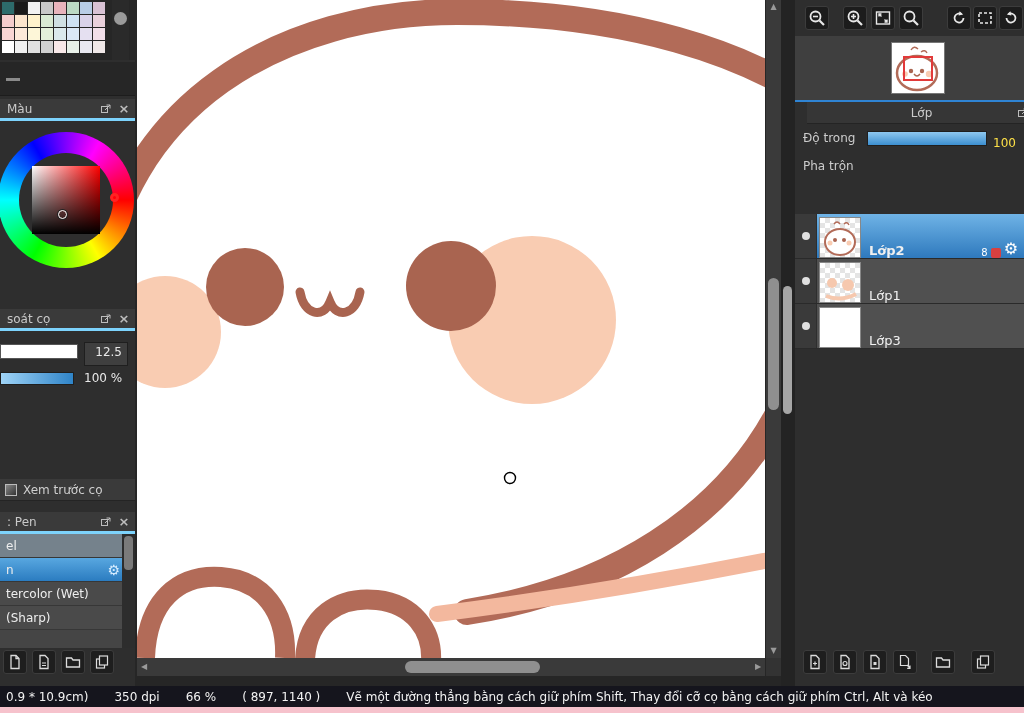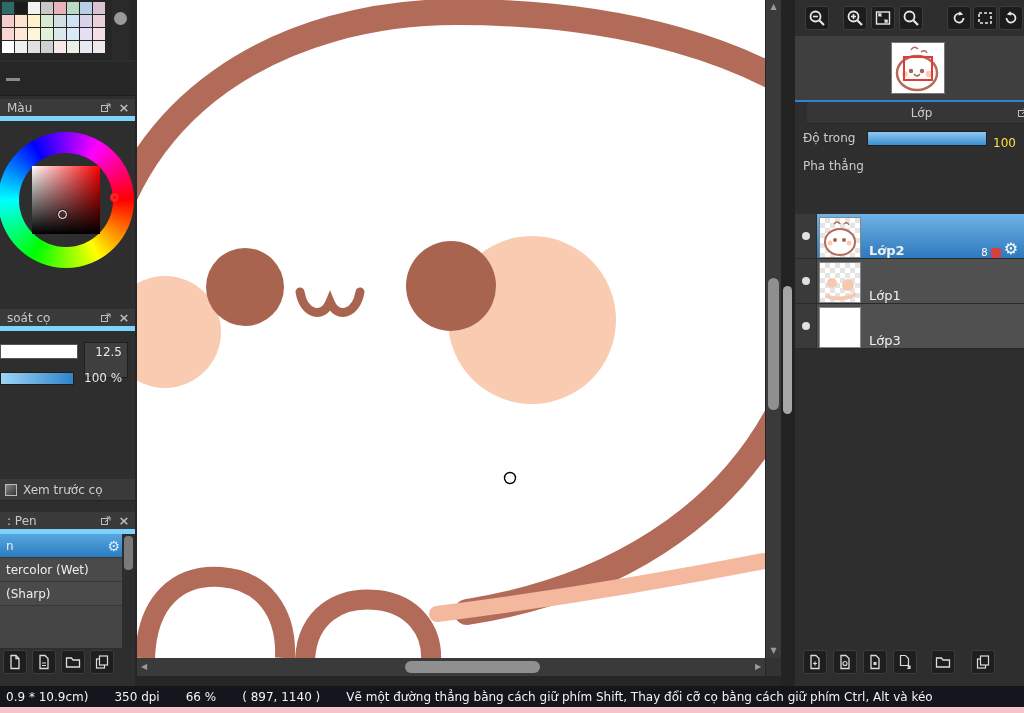--- a/index.html
+++ b/index.html
@@ -11,38 +11,38 @@
   .left-panel { position:absolute; left:0; top:0; width:135px; height:686px; background:#2e2e2e; }
   .swatch-area { position:absolute; left:0; top:0; width:135px; height:60px; background:#262626; }
   .swatches { position:absolute; left:2px; top:2px; width:106px; display:flex; flex-wrap:wrap; gap:1px; }
   .swatch { width:12px; height:12px; }
   .pal-scroll { position:absolute; right:6px; top:0; width:17px; height:60px; background:#2a2a2a; }
   .pal-knob { position:absolute; left:2px; top:12px; width:13px; height:13px; border-radius:50%; background:#9a9a9a; }
   .collapsed-bar { position:absolute; left:0; top:62px; width:135px; height:34px; background:#262626; border-bottom:1px solid #1d1d1d; }
   .collapsed-dash { position:absolute; left:6px; top:16px; width:14px; height:3px; background:#8a8a8a; }
 
   .ph { position:absolute; left:0; width:135px; height:22px; background:#3a3a3a; color:#c9c9c9;
-        font-size:12px; display:flex; align-items:center; padding:0 4px 0 7px; border-bottom:5px solid #7dd3fc; }
+        font-size:12px; display:flex; align-items:center; padding:0 4px 0 7px; border-bottom:3px solid #7dd3fc; }
   .ph-icons { margin-left:auto; display:flex; align-items:center; gap:4px; }
   .hdr-btn { width:14px; height:14px; display:flex; align-items:center; justify-content:center; color:#bdbdbd; }
   .close-x { font-size:13px; font-weight:bold; line-height:12px; }
 
   .wheel { position:absolute; left:-2px; top:132px; width:136px; height:136px; }
   .ring { position:absolute; inset:0; border-radius:50%;
           background:conic-gradient(from 90deg,#f00,#ff8000,#ff0,#80ff00,#0f0,#00ff80,#0ff,#0080ff,#00f,#8000ff,#f0f,#ff0080,#f00); }
   .ring::after { content:""; position:absolute; inset:21px; border-radius:50%; background:#2e2e2e; }
   .sv-square { position:absolute; left:34px; top:34px; width:68px; height:68px;
                background:linear-gradient(to bottom, rgba(0,0,0,0), #000), linear-gradient(to right, #fff, #f00); }
   .sv-marker { position:absolute; left:26px; top:44px; width:9px; height:9px; border:1.5px solid #fff;
                border-radius:50%; box-shadow:0 0 0 1px #222; }
   .hue-marker { position:absolute; left:112px; top:61px; width:9px; height:9px; border:3px solid #ff2222; border-radius:50%; }
 
   .size-row { position:absolute; left:0; top:342px; width:135px; height:20px; }
   .size-bar { position:absolute; left:0; top:2px; width:78px; height:15px; background:#fff; border:1px solid #555; }
-  .size-value { position:absolute; left:84px; top:0; width:44px; height:36px; background:#3f3f3f; border:1px solid #1f1f1f;
+  .size-value { position:absolute; left:84px; top:0; width:44px; height:24px; background:#3f3f3f; border:1px solid #1f1f1f;
                 color:#e8e8e8; font-size:12px; text-align:right; padding-right:5px; line-height:18px; }
   .op-row { position:absolute; left:0; top:370px; width:135px; height:18px; }
   .op-bar { position:absolute; left:0; top:2px; width:74px; height:13px; background:linear-gradient(to right,#9fd4f7,#2f84c8); border:1px solid #1f1f1f; }
   .op-value { position:absolute; left:84px; top:1px; color:#e8e8e8; font-size:12px; }
 
   .preview-btn { position:absolute; left:0; top:479px; width:135px; height:22px; background:#3a3a3a; color:#cfcfcf;
                  font-size:12px; display:flex; align-items:center; gap:6px; padding-left:5px; border-bottom:1px solid #242424; }
   .preview-ico { width:12px; height:12px; border:1px solid #bbb; background:linear-gradient(135deg,#888,#333); }
 
   .brush-list { position:absolute; left:0; top:534px; width:135px; height:114px; background:#454545; overflow:hidden; }
@@ -229,20 +229,23 @@
           <svg width="10" height="10" viewBox="0 0 10 10">
               <rect x="0.5" y="2.5" width="6" height="6" fill="none" stroke="#bdbdbd"></rect>
               <path d="M4 6 L9 1 M5.5 1 H9 V4.5" fill="none" stroke="#bdbdbd"></path>
             </svg>
         </span>
         <span class="hdr-btn close-x">×</span>
       </span>
     </div>
 
     <div class="brush-list">
+      <div class="brush-item first">
+        <span>el</span>
+      </div>
       <div class="brush-item selected">
         <span>n</span>
         <span class="brush-gear">⚙</span>
       </div>
       <div class="brush-item">
         <span>tercolor (Wet)</span>
       </div>
       <div class="brush-item">
         <span>(Sharp)</span>
       </div>
@@ -385,21 +388,21 @@
       </span>
     </div>
 
     <div class="op2-row">
       <span class="rp-label">Độ trong</span>
       <div class="op2-bar"></div>
       <span class="op2-value">100</span>
     </div>
 
     <div class="blend-row">
-      <span class="rp-label">Pha thẳng</span>
+      <span class="rp-label">Pha trộn</span>
     </div>
 
 
     <div class="layer-list">
       <div class="layer-row selected">
         <div class="eye-col">
             <span class="eye-dot"></span>
           </div>
         <div class="layer-thumb checker">
           <svg width="42" height="41" viewBox="0 0 42 41">

